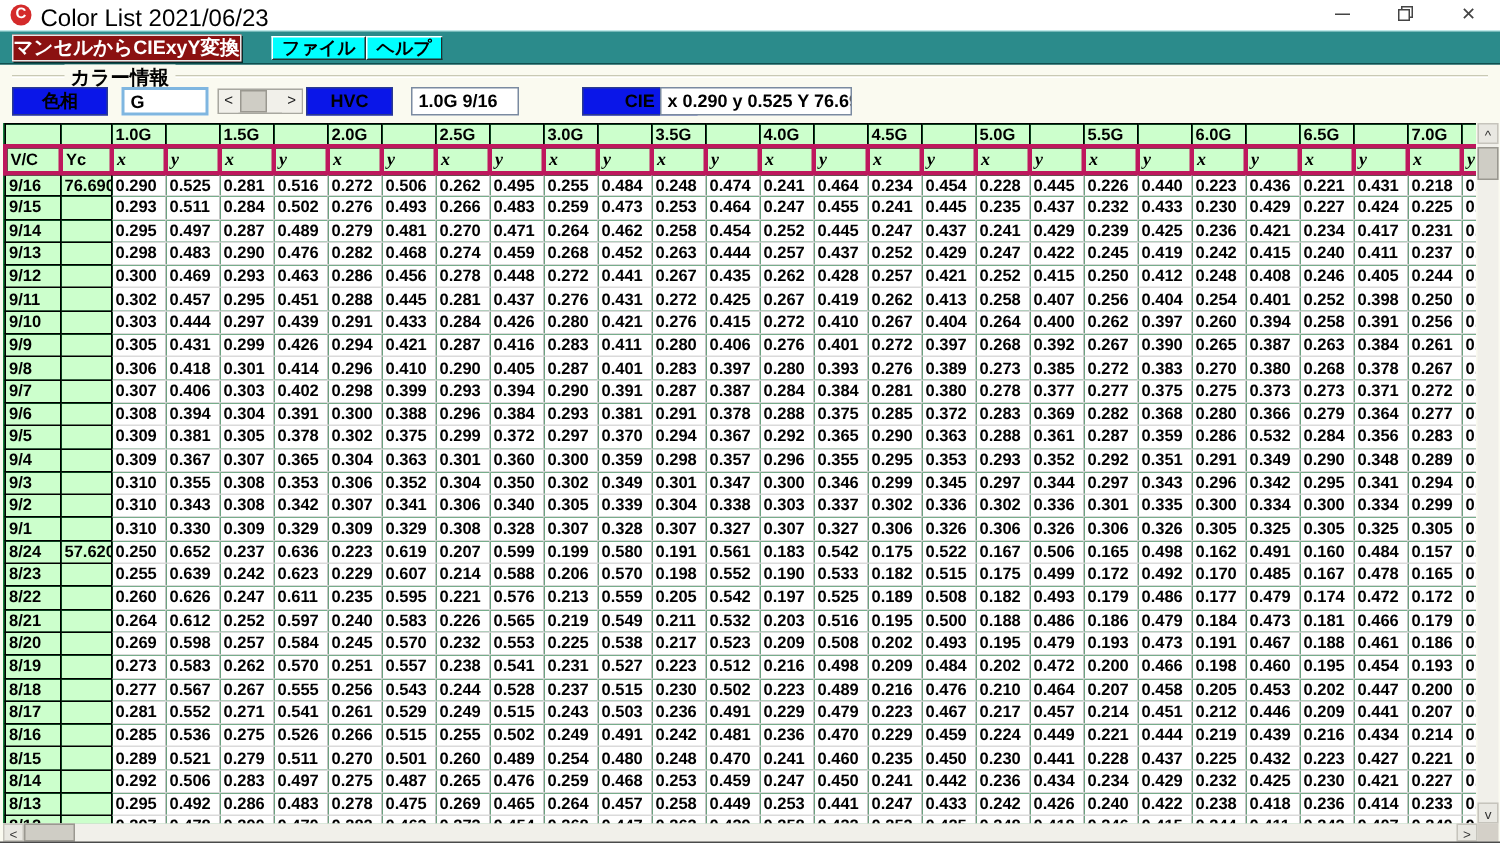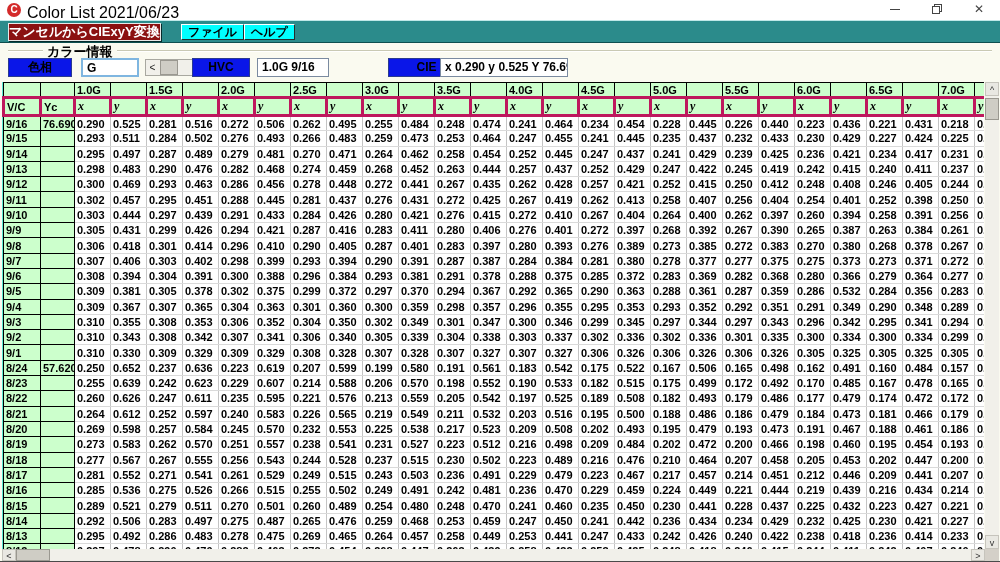--- a/index.html
+++ b/index.html
@@ -53,28 +53,28 @@
                border:1px solid #7a8aa0; overflow:hidden; white-space:nowrap; }
   .hue-btn { left:8px; width:64px; }
   .hue-input { left:81px; width:58px; border:2px solid #7fb6e0; }
   .hue-scroll { position:absolute; left:145px; top:59px; width:57px; height:17px; background:#f1f0ea;
                 border:1px solid #a8a8a0; }
   .hs-arrow { position:absolute; top:0; width:13px; height:15px; text-align:center; font-size:10px;
               line-height:15px; color:#222; background:#f1f0ea; }
   .hs-left { left:0; } .hs-right { right:0; }
   .hue-thumb { position:absolute; left:14px; top:0; width:18px; height:15px; background:#cfcdc5;
                border:1px solid #9a9890; }
-  .hvc-btn { left:192px; width:58px; }
-  .hvc-input { left:257px; width:72px; }
+  .hvc-btn { left:204px; width:58px; }
+  .hvc-input { left:274px; width:72px; }
   .cie-btn { left:388px; width:77px; }
   .cie-input { left:440px; width:128px; }
 
   
   .table-viewport { position:absolute; left:2px; top:82px; width:982px; height:467px;
-                    overflow:hidden; background:#5eead4; }
+                    overflow:hidden; background:#15803d; }
   table.grid { border-collapse:collapse; table-layout:fixed; width:1007px; }
   table.grid td { font-size:11px; font-weight:bold; color:#000; padding:0 0 0 2px;
                   white-space:nowrap; overflow:hidden; }
   tr.hdr1 td { height:15px; background:#ccffcc; border:1px solid #000; font-size:11px; }
   tr.hdr2 td { height:14px; background:#ccffcc; border:3px solid #be185d; }
   tr.hdr2 td.xy { font-family:"Liberation Serif", serif; font-style:italic; font-size:12px; }
   tr.body-row { height:15.3px; }
   tr.body-row td.rowhdr { background:#ccffcc; border:1px solid #000; }
   tr.body-row td.ychdr  { background:#ccffcc; border:1px solid #000; }
   tr.body-row td.val { background:#ffffff; border-right:1px solid #c4c4c4;

